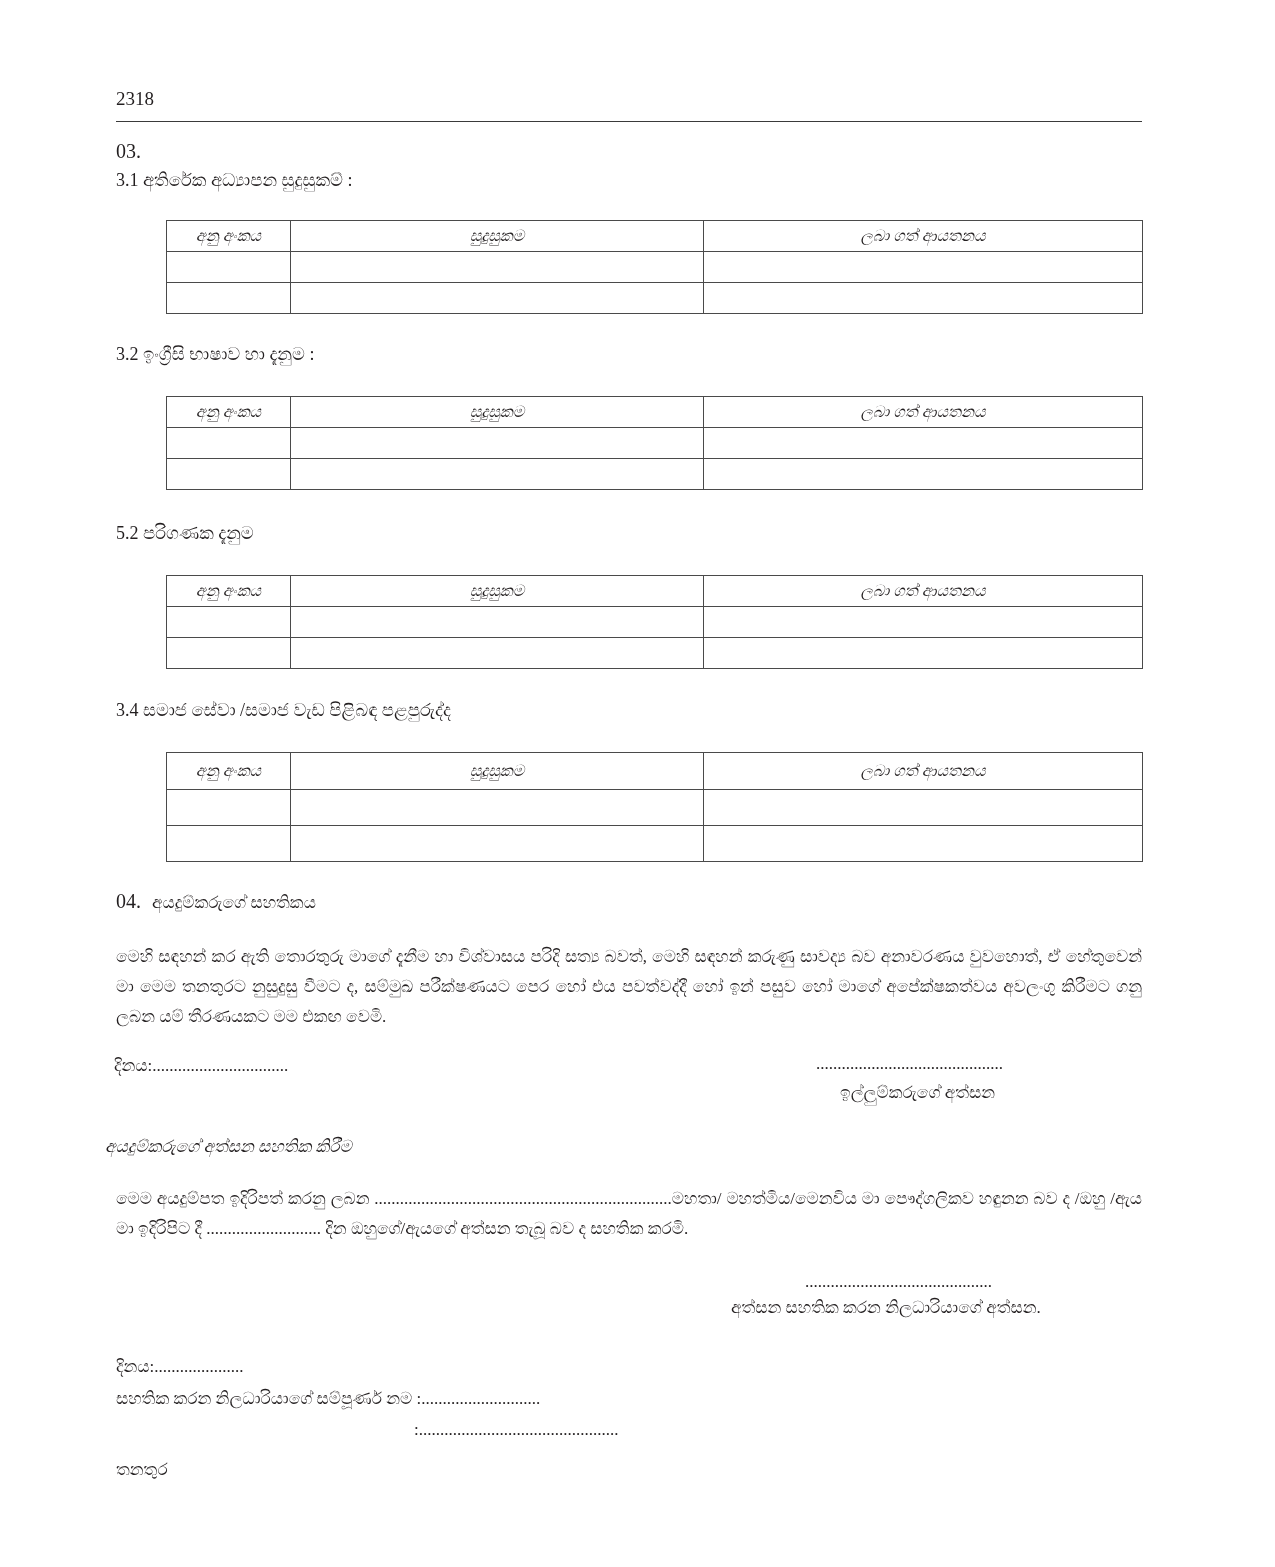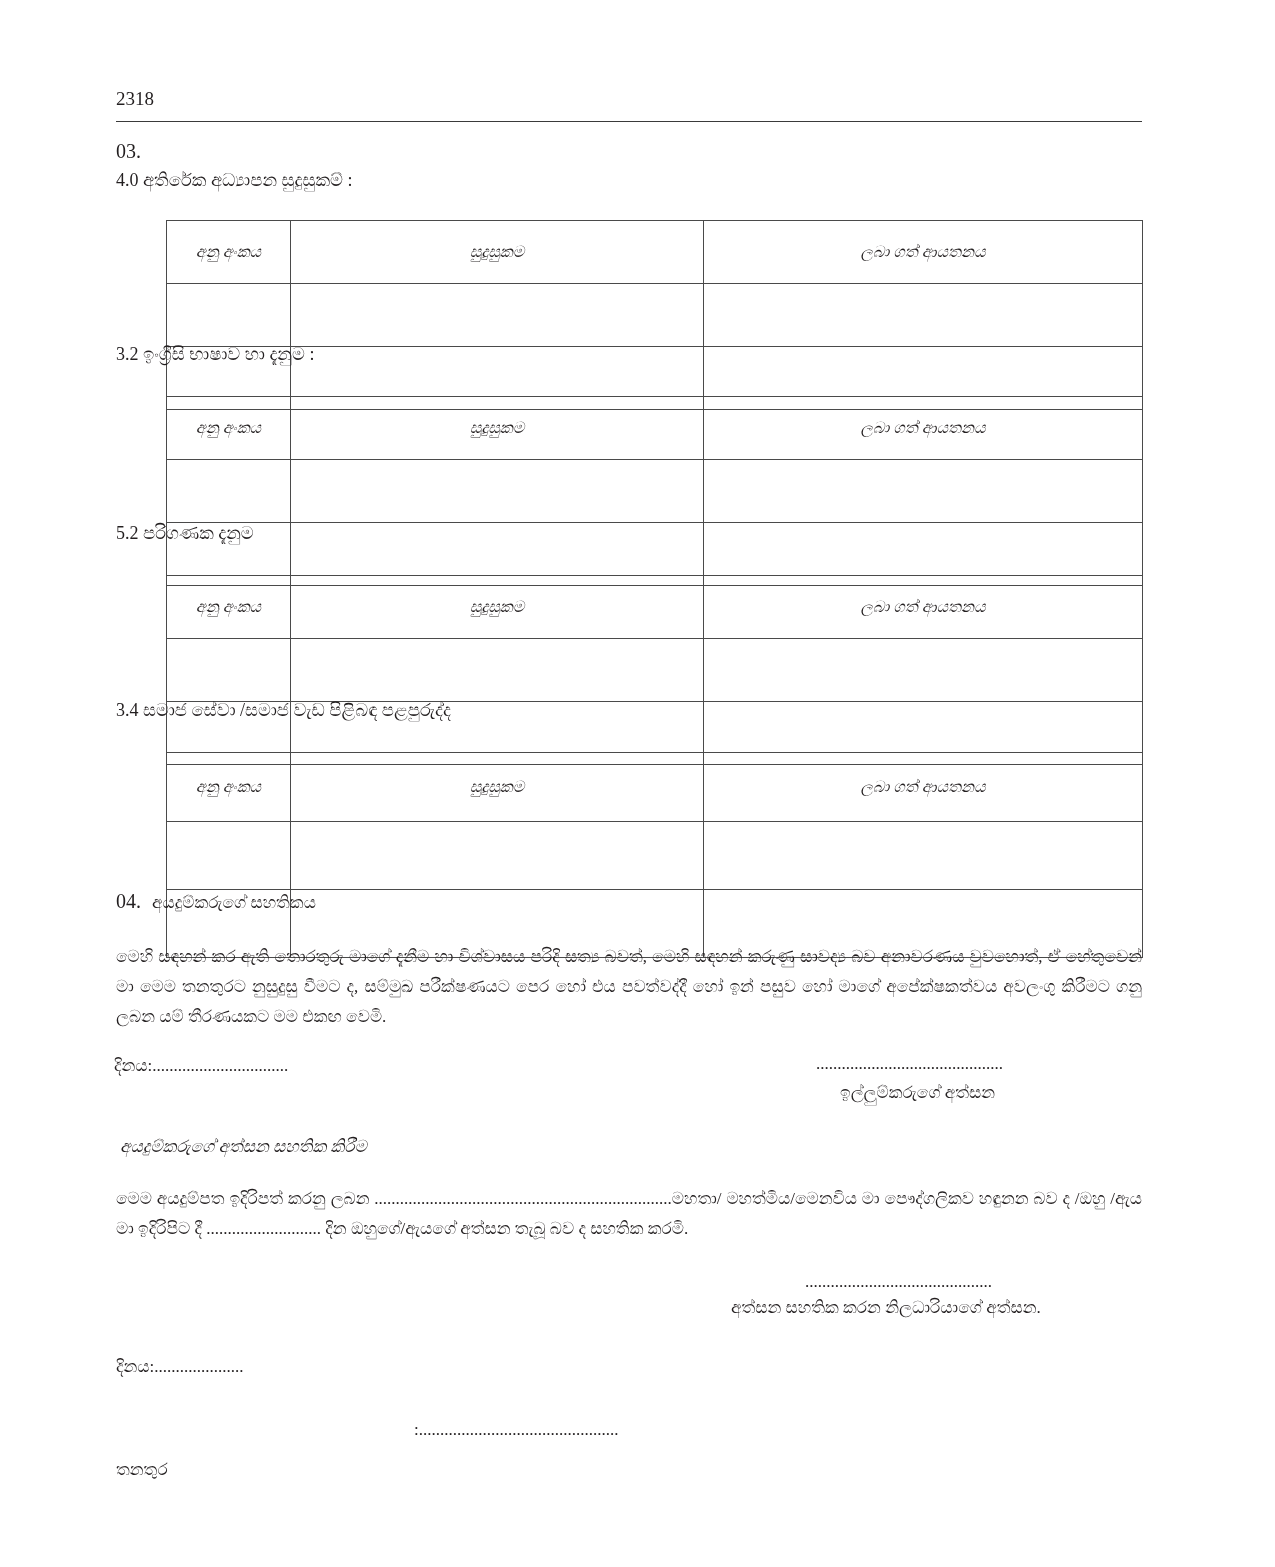--- a/index.html
+++ b/index.html
@@ -50,21 +50,21 @@
     
     table.form-table {
       position: absolute;
       left: 166px;
       width: 976px;
       border-collapse: collapse;
       table-layout: fixed;
     }
     table.form-table td, table.form-table th {
       border: 1.5px solid #4a4a4a;
-      padding: 16px;
+      padding: 0;
       font-weight: normal;
       font-style: italic;
       font-size: 16px;
       text-align: center;
       vertical-align: middle;
     }
     table.form-table col.c1 { width: 124px; }
     table.form-table col.c2 { width: 413px; }
     table.form-table col.c3 { width: 439px; }
     table.form-table tr.hdr th { height: 30px; }
@@ -93,21 +93,21 @@
 </head>
 <body>
 
 <div class="page">
 
   <div class="abs page-number">2318</div>
   <div class="abs header-rule"></div>
 
   <div class="abs section-num" style="left:116px; top:140px;">03.</div>
 
-  <div class="abs text" style="left:116px; top:170px; font-size:18px;">4.0 අතිරේක අධ්‍යාපන සුදුසුකම් :</div>
+  <div class="abs text" style="left:116px; top:170px; font-size:18px;">3.1 අතිරේක අධ්‍යාපන සුදුසුකම් :</div>
   <table class="form-table t1" style="top:220px;">
     <colgroup>
         <col class="c1">
         <col class="c2">
         <col class="c3">
       </colgroup>
     <tbody>
         <tr class="hdr">
       <th>අනු අංකය</th>
       <th>සුදුසුකම</th>
@@ -208,29 +208,32 @@
   <div class="abs text" style="left:152px; top:893px;">අයදුම්කරුගේ සහතිකය</div>
 
   <div class="abs para">මෙහි සඳහන් කර ඇති තොරතුරු මාගේ දැනීම හා විශ්වාසය පරිදි සත්‍ය බවත්, මෙහි සඳහන් කරුණු සාවද්‍ය බව අනාවරණය වුවහොත්, ඒ හේතුවෙන් මා මෙම තනතුරට නුසුදුසු වීමට ද, සම්මුඛ පරීක්ෂණයට පෙර හෝ එය පවත්වද්දී හෝ ඉන් පසුව හෝ මාගේ අපේක්ෂකත්වය අවලංගු කිරීමට ගනු ලබන යම් තීරණයකට මම එකඟ වෙමි.</div>
 
   <div class="abs text" style="left:114px; top:1056px;">
     <span>දිනය:</span><span>................................</span>
   </div>
   <div class="abs text" style="left:816px; top:1054px;">............................................</div>
   <div class="abs text" style="left:840px; top:1083px;">ඉල්ලුම්කරුගේ අත්සන</div>
 
-  <div class="abs text italic" style="left:120px; top:1137px;">අයදුම්කරුගේ අත්සන සහතික කිරීම</div>
+  <div class="abs text italic" style="left:105px; top:1137px;">අයදුම්කරුගේ අත්සන සහතික කිරීම</div>
 
   <div class="abs para2">
     <span>මෙම අයදුම්පත ඉදිරිපත් කරනු ලබන </span><span>......................................................................</span><span>මහතා/ මහත්මිය/මෙනවිය මා පෞද්ගලිකව</span>
     <span>හඳුනන බව ද /ඔහු /ඇය මා ඉදිරිපිට දී </span><span>...........................</span><span> දින ඔහුගේ/ඇයගේ අත්සන තැබූ බව ද සහතික කරමි.</span>
   </div>
 
   <div class="abs text" style="left:805px; top:1272px;">............................................</div>
   <div class="abs text" style="left:731px; top:1298px;">අත්සන සහතික කරන නිලධාරියාගේ අත්සන.</div>
 
   <div class="abs text" style="left:116px; top:1357px;">
     <span>දිනය:</span><span>.....................</span>
   </div>
+  <div class="abs text" style="left:116px; top:1389px;">
+    <span>සහතික කරන නිලධාරියාගේ සම්පූර්ණ නම :</span><span>............................</span>
+  </div>
   <div class="abs text" style="left:116px; top:1420px;margin-top:40px;">තනතුර</div>
   <div class="abs text" style="left:414px; top:1420px;">:...............................................</div>
 
 </div>
 
 </body></html>

